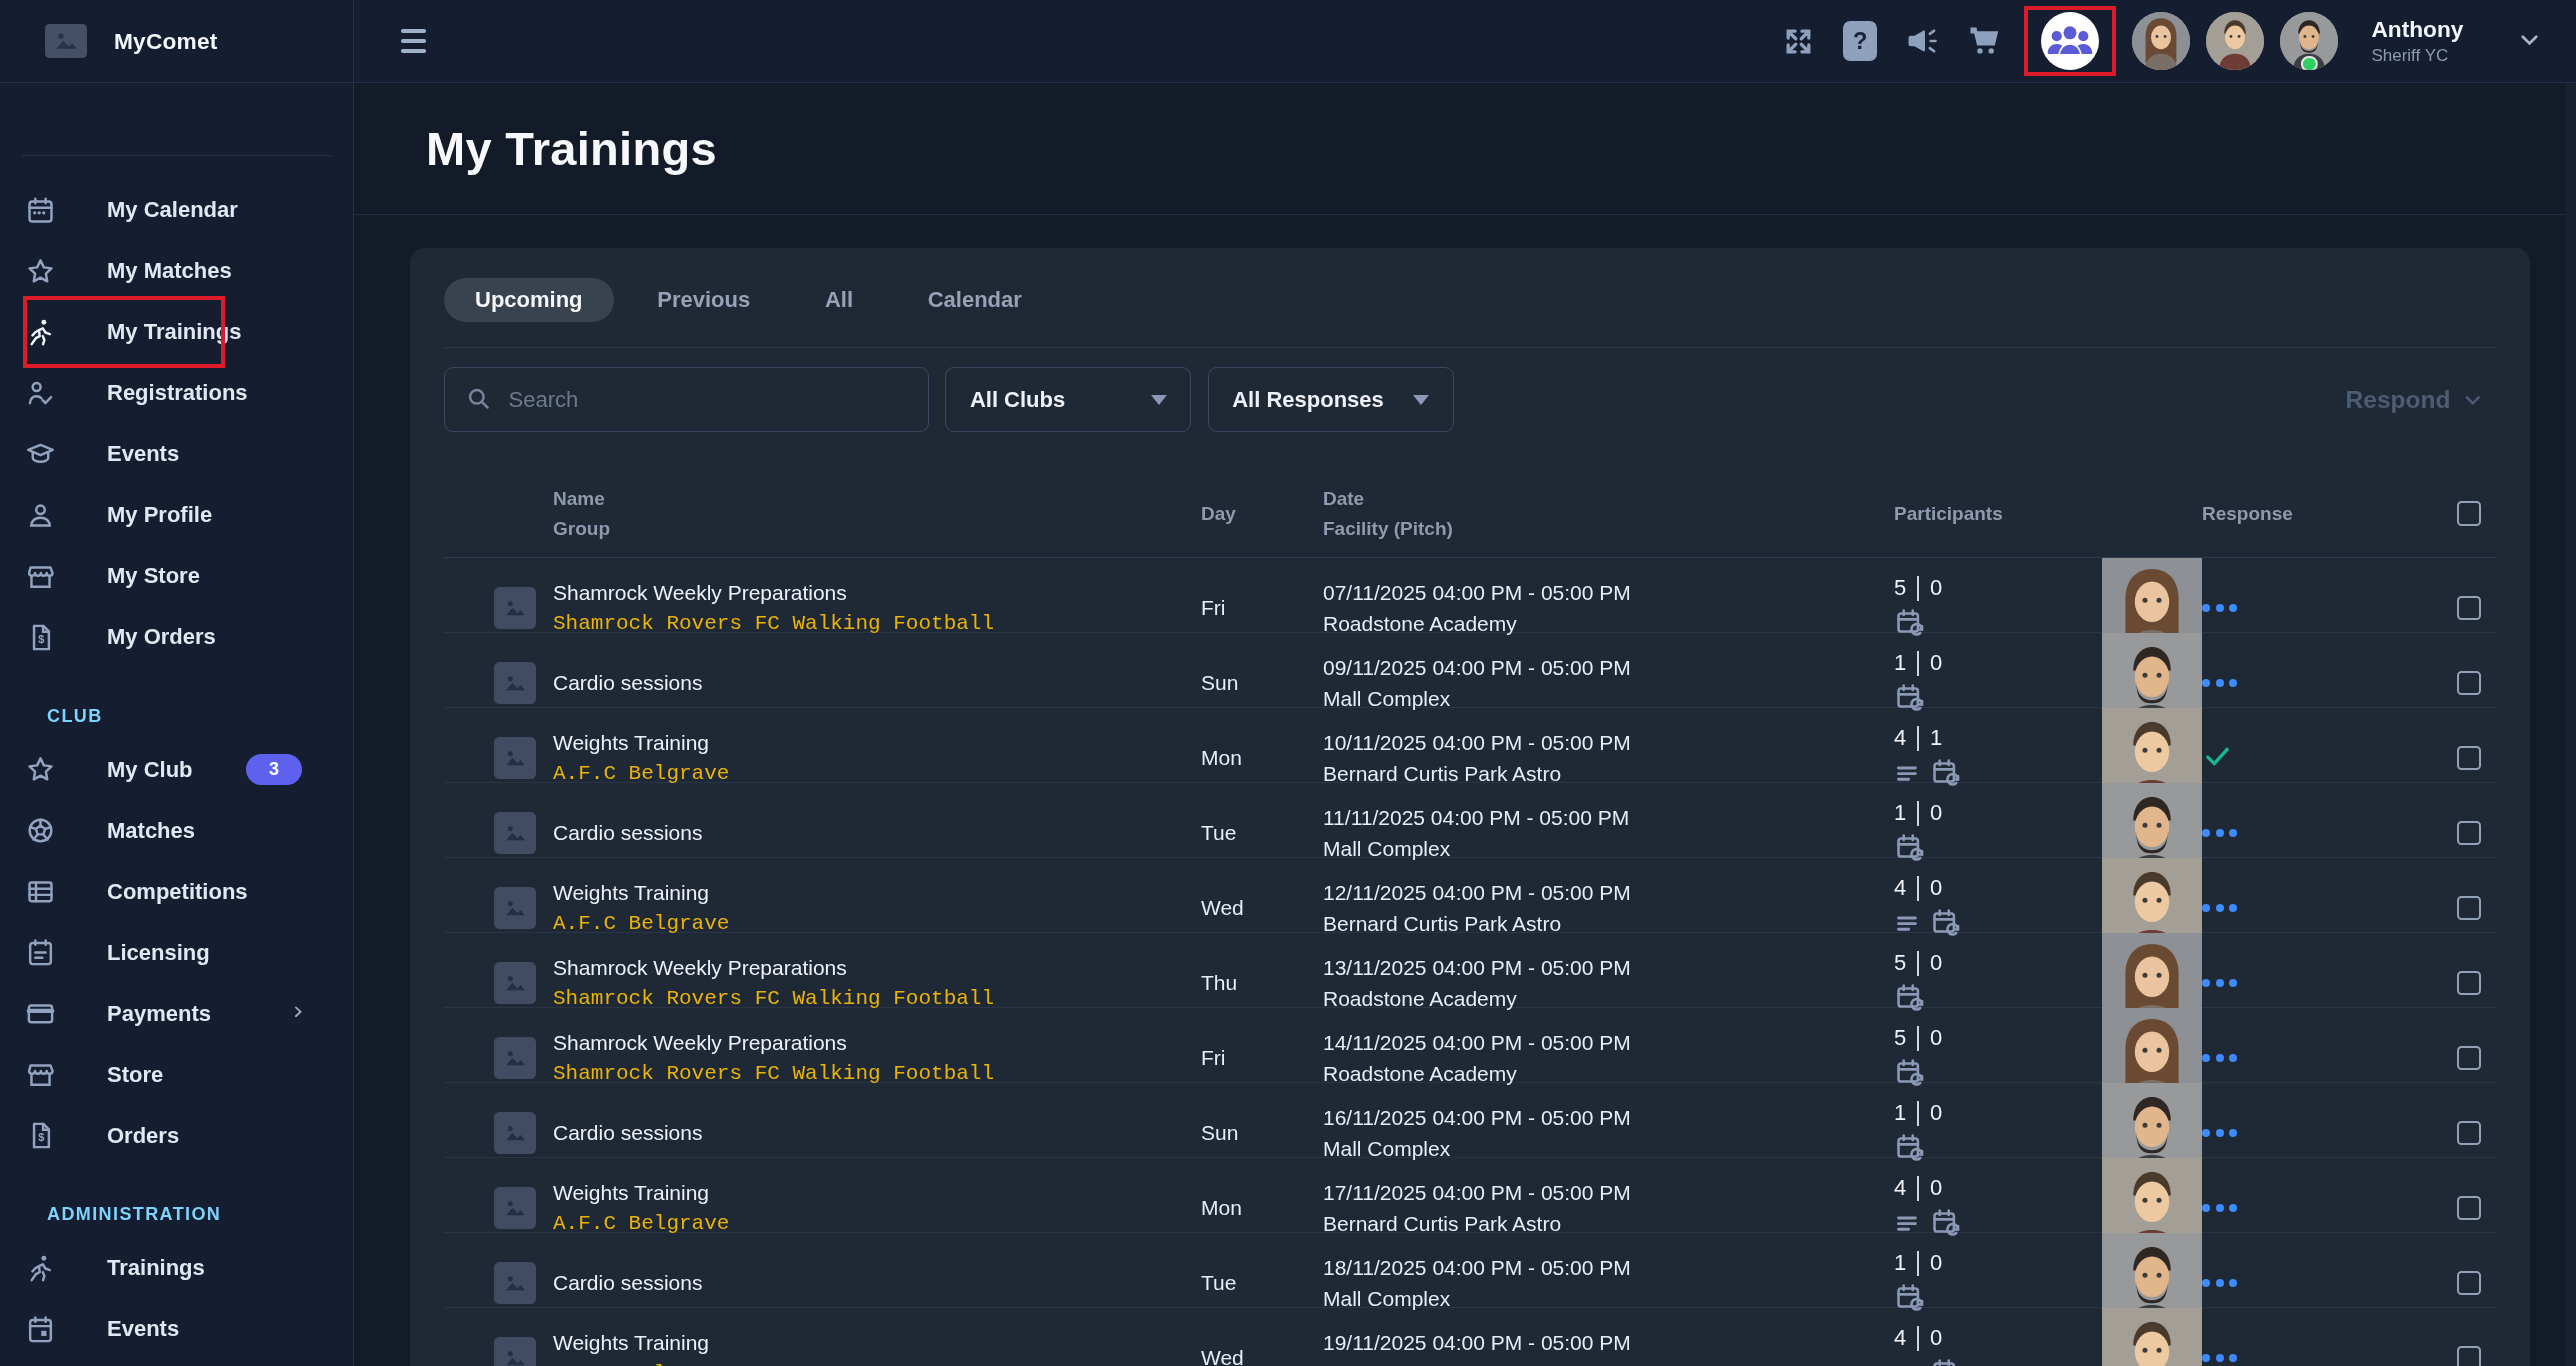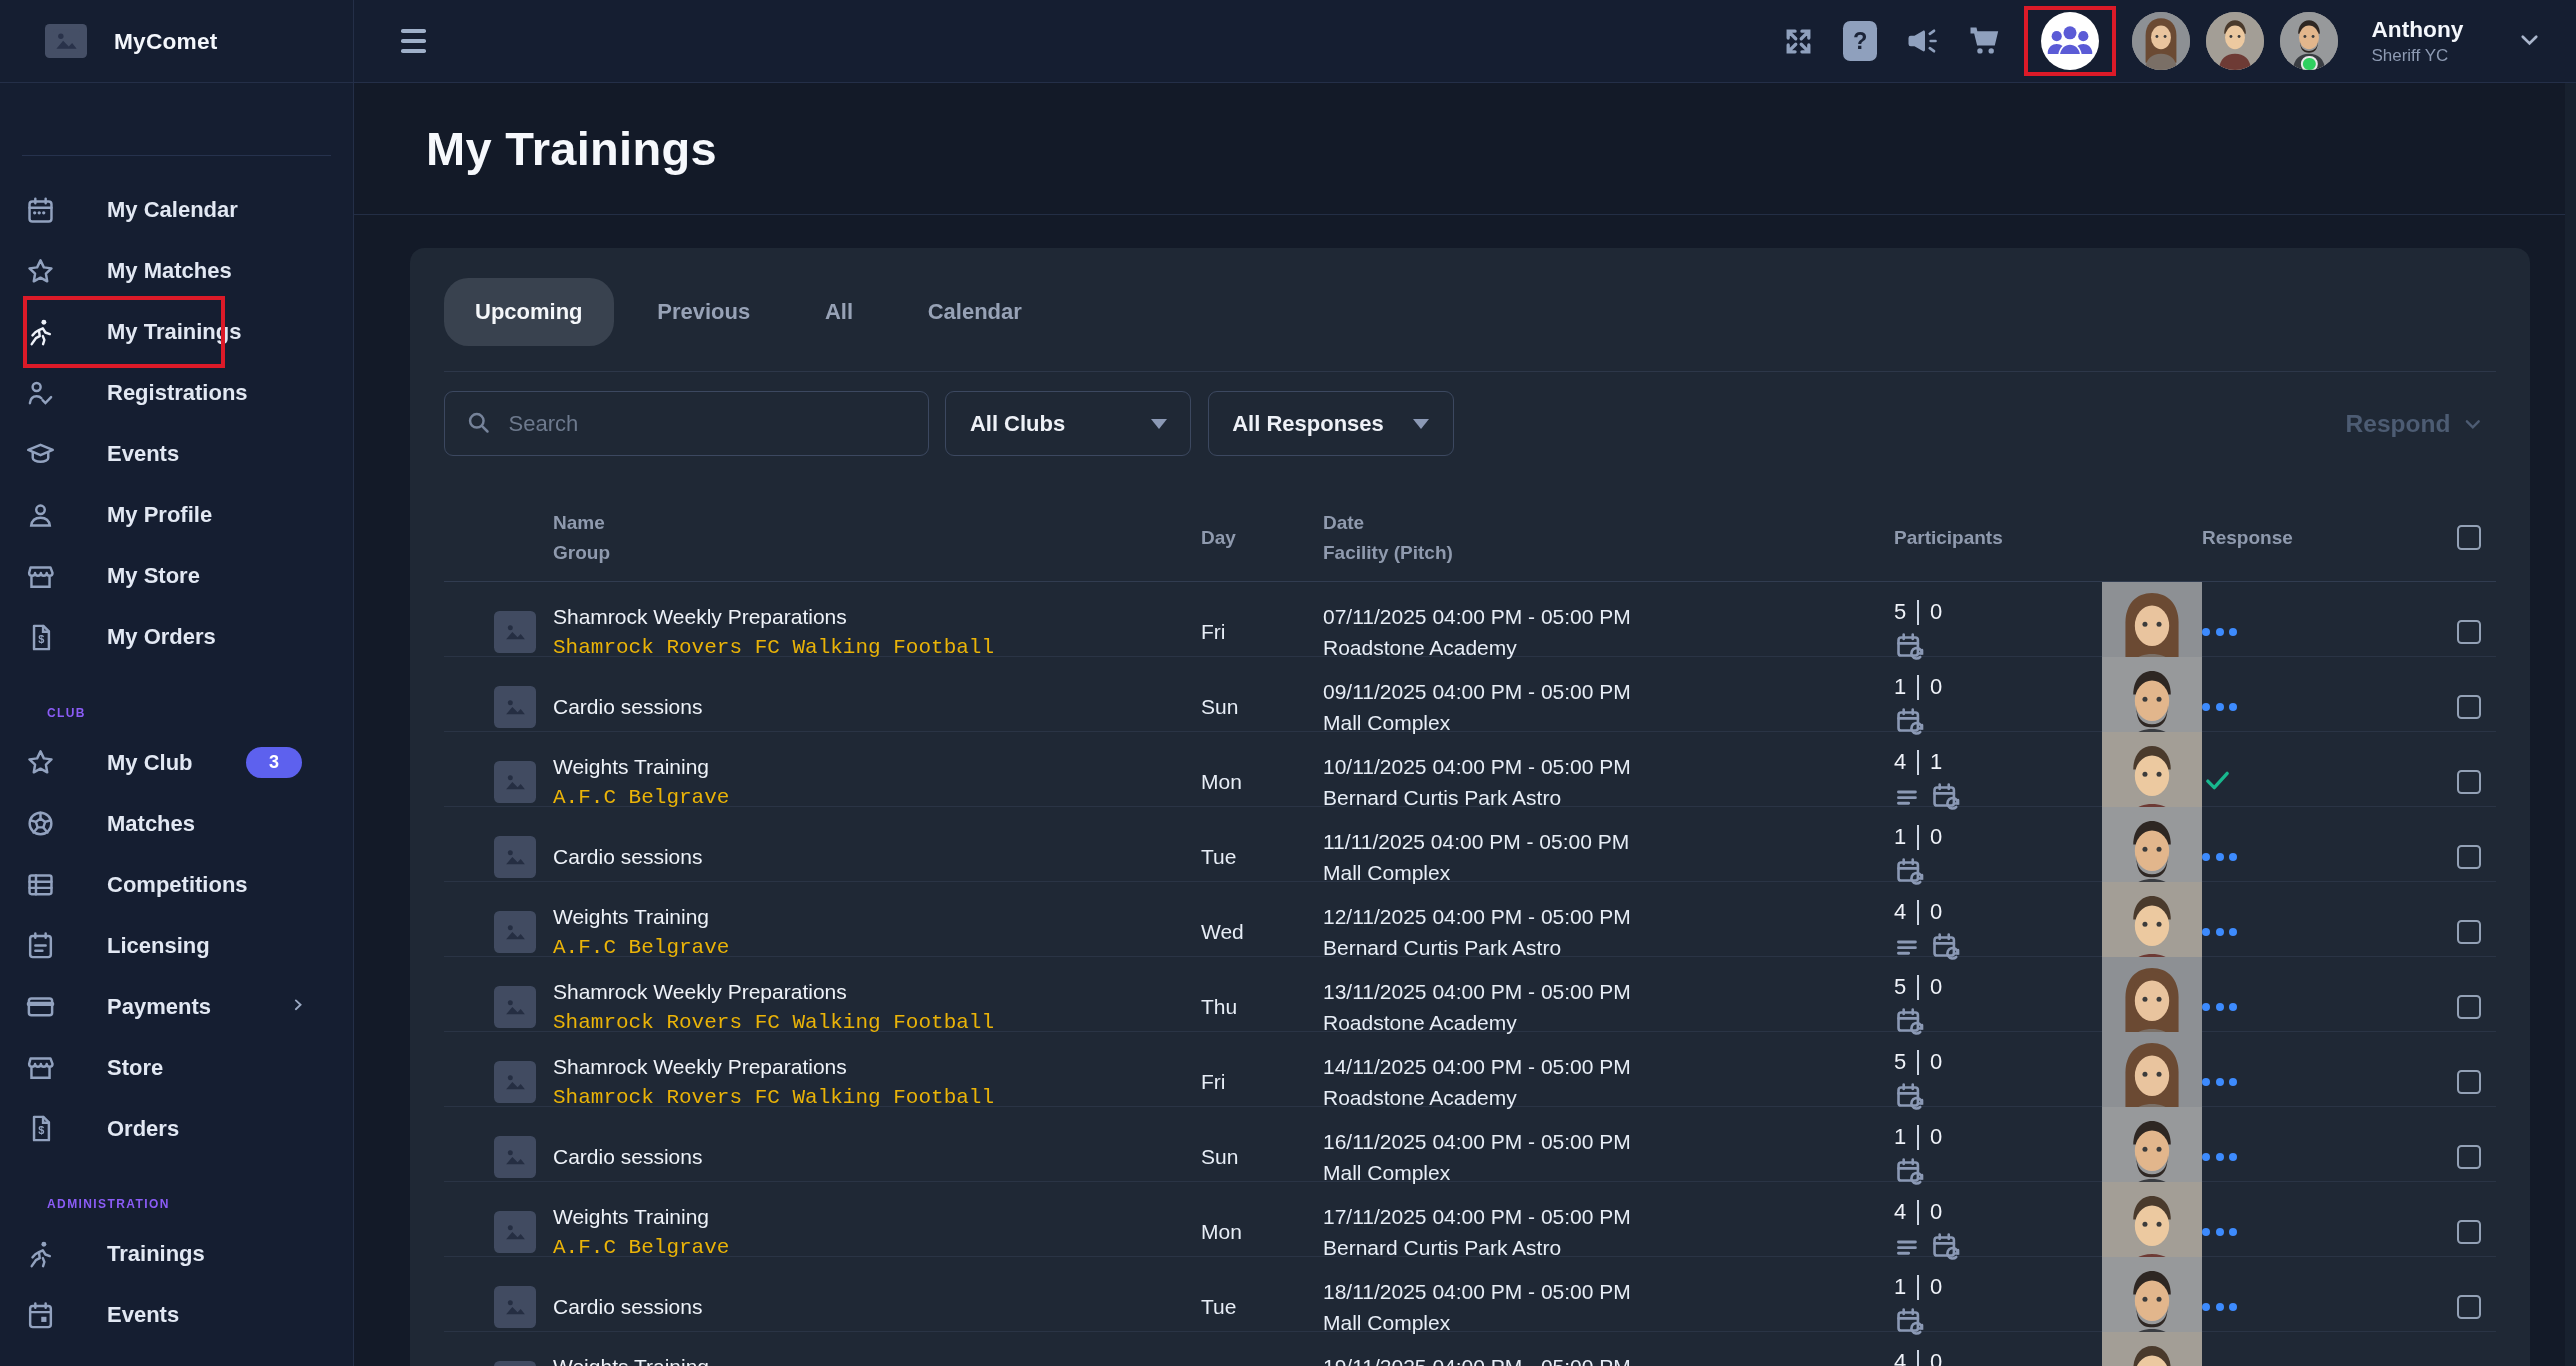--- a/index.html
+++ b/index.html
@@ -11,21 +11,21 @@
   .logo-row{height:82px;border-bottom:0.9px solid #242f48;display:flex;align-items:center;padding-left:45px;gap:27px;}
   .logo-ph{width:42px;height:34px;border-radius:4.5px;background:#454f66;display:flex;align-items:center;justify-content:center;color:#29324a;}
   .brand{font-size:22.7px;font-weight:800;letter-spacing:0.2px;color:#f4f7fc;}
   .side-divider{border-top:0.9px solid #26324d;margin:72px 22px 0 22px;}
   .nav{padding-top:23.6px;}
   .nav-item{height:61px;display:flex;align-items:center;padding-left:24px;gap:50px;cursor:pointer;position:relative;color:#e2e8f3;}
   .nav-item .ic{width:33px;height:33px;color:#92a2bf;flex:none;display:flex;align-items:center;justify-content:center;}
   .nav-item .lbl{font-size:22px;font-weight:600;}
   .nav-item.active .ic{color:#eef2f9;}
   .nav-item.hl::after{content:"";position:absolute;left:22.7px;top:-5.4px;width:194px;height:64px;border:4.5px solid #dc1a28;}
-  .sec-label{margin:38px 0 12.7px 47px;font-size:12px;font-weight:800;letter-spacing:1.4px;color:#8b5cf6;}
+  .sec-label{margin:38px 0 12.7px 47px;font-size:18px;font-weight:800;letter-spacing:1.4px;color:#7dd3fc;}
   .badge{margin-left:auto;margin-right:51px;min-width:38px;height:31px;border-radius:15.4px;background:#5d61ee;color:#fff;font-size:18px;font-weight:700;display:flex;align-items:center;justify-content:center;padding:0 9px;}
   .nav-chevron{margin-left:auto;margin-right:43px;color:#9aa8c2;}
 
   
   .main{flex:1;display:flex;flex-direction:column;min-width:0;background:#131a28;}
   .topbar{height:82px;flex:none;background:#151e31;border-bottom:0.9px solid #242f48;display:flex;align-items:center;}
   .hamburger{margin-left:47px;width:36px;height:36px;display:flex;flex-direction:column;justify-content:center;gap:6.3px;cursor:pointer;}
   .hamburger i{display:block;width:25px;height:3.6px;border-radius:1.8px;background:#9fb0c9;}
   .top-right{margin-left:auto;display:flex;align-items:center;padding-right:23.6px;}
   .tb-ic{width:40px;height:40px;display:flex;align-items:center;justify-content:center;color:#8fa0bd;cursor:pointer;margin-left:22px;}
@@ -41,21 +41,21 @@
   .user-name{font-size:22.7px;font-weight:800;color:#f4f7fc;line-height:1.2;}
   .user-org{font-size:17px;color:#8d9ab2;margin-top:1.8px;}
   .user-caret{margin-left:36px;margin-right:9px;color:#aab6cc;cursor:pointer;}
 
   .content{flex:1;position:relative;overflow:hidden;}
   .page-head{height:131px;border-bottom:0.9px solid #232e45;display:flex;align-items:center;}
   .page-title{margin-left:72px;font-size:47px;font-weight:800;letter-spacing:0.3px;color:#f6f8fc;}
 
   .card{position:absolute;left:56px;top:165px;width:2120px;height:1178px;background:#1f2835;border-radius:14.5px 14.5px 0 0;padding:0 34px;box-sizing:border-box;}
   .tabs{margin-top:30px;display:flex;align-items:center;gap:12.7px;}
-  .tab{height:36px;padding:16px 31px;display:flex;align-items:center;border-radius:24.5px;font-size:22px;font-weight:600;color:#97a2b6;cursor:pointer;}
+  .tab{height:36px;padding:4px 31px;display:flex;align-items:center;border-radius:24.5px;font-size:22px;font-weight:600;color:#97a2b6;cursor:pointer;}
   .tab.active{background:#39424f;color:#f5f7fa;}
   .tabs-divider{border-top:0.9px solid #2d3749;margin-top:25px;}
 
   .filter-row{margin-top:19px;display:flex;align-items:center;}
   .search-box{width:485px;height:65px;border:0.9px solid #3c4860;border-radius:9px;display:flex;align-items:center;padding:0 20px;gap:14.5px;box-sizing:border-box;}
   .search-box input{background:transparent;border:0;outline:0;color:#dfe6f0;font-size:22px;font-family:inherit;width:100%;}
   .search-box input::placeholder{color:#6d798d;}
   .select-box{height:65px;border:0.9px solid #3c4860;border-radius:9px;display:flex;align-items:center;box-sizing:border-box;margin-left:16.3px;padding:0 23.6px;cursor:pointer;min-width:246px;justify-content:space-between;gap:27px;}
   .select-box .val{font-size:22px;font-weight:600;color:#eef1f7;}
   .caret{width:0;height:0;border-left:8.2px solid transparent;border-right:8.2px solid transparent;border-top:10px solid #8b99b5;}

